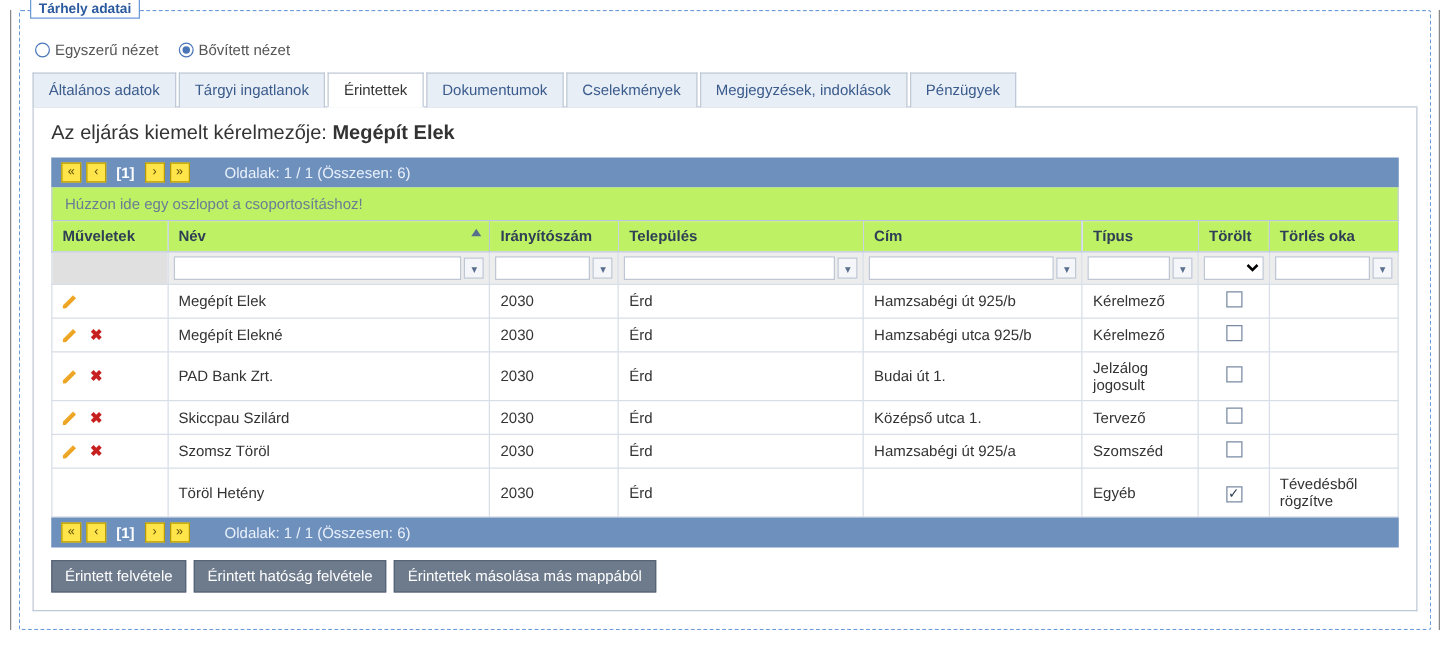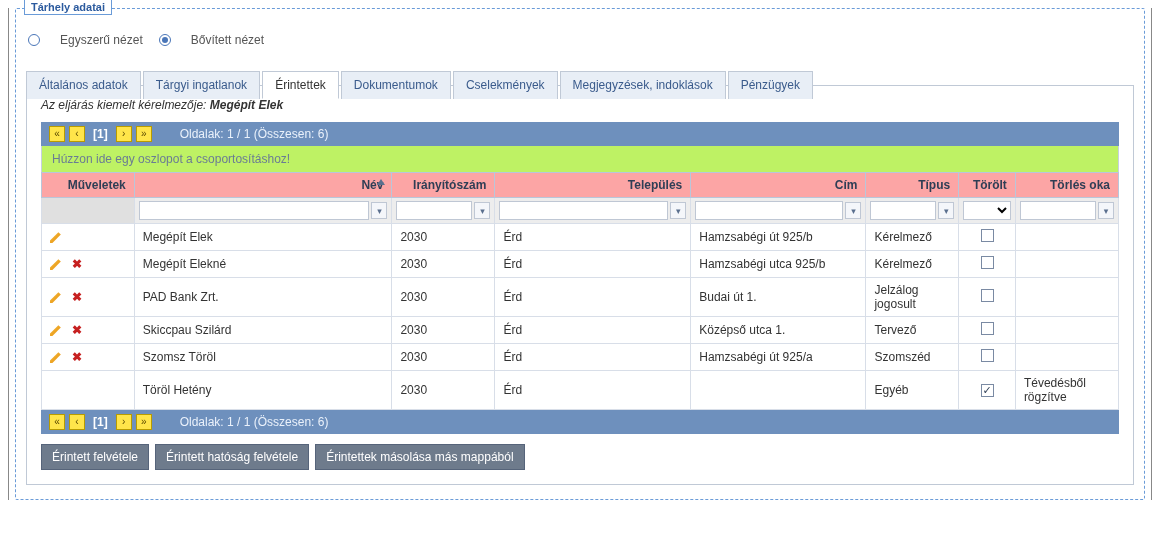--- a/index.html
+++ b/index.html
@@ -36,21 +36,21 @@
   .view-row {
     display: flex;
     align-items: center;
     gap: 16px;
     margin: 8px 0 10px 2px;
     color: #555;
   }
   .radio {
     display: inline-flex;
     align-items: center;
-    gap: 20px;
+    gap: 4px;
     cursor: pointer;
   }
   .radio-dot {
     width: 12px; height: 12px;
     border: 1px solid #4a76b8;
     border-radius: 50%;
     display: inline-flex;
     align-items: center; justify-content: center;
   }
   .radio-dot.checked::after {
@@ -66,37 +66,36 @@
   }
   .tab {
     padding: 6px 12px;
     border: 1px solid #c0c9d6;
     border-bottom: none;
     background: #e8eef6;
     color: #3a5b8c;
     font-size: 12px;
     cursor: pointer;
     position: relative;
-    top: 14px;
+    top: 1px;
   }
   .tab.active {
     background: #fff;
     border-bottom: 1px solid #fff;
     color: #333;
   }
   .content {
     border: 1px solid #c0c9d6;
     border-top: none;
     padding: 10px 14px 14px 14px;
   }
   .highlight-row {
     margin: 2px 0 10px 0;
-    font-size: 12px;
+    font-size: 16px;
     color: #333;
-    font-style: italic;
   }
   .highlight-row .bold { font-weight: bold; }
   .pager {
     background: #6e90bd;
     color: #fff;
     padding: 4px 8px;
     display: flex;
     align-items: center;
     gap: 4px;
     font-size: 12px;
@@ -127,24 +126,24 @@
     border-left: 1px solid #c6d0de;
     border-right: 1px solid #c6d0de;
     font-size: 12px;
   }
   table.grid {
     width: 100%;
     border-collapse: collapse;
     table-layout: fixed;
   }
   .grid th {
-    background: #fca5a5;
+    background: #bef264;
     color: #2f3e55;
     font-weight: bold;
-    text-align: right;
+    text-align: left;
     padding: 5px 8px;
     border: 1px solid #b9c6da;
     font-size: 12px;
     position: relative;
   }
   .grid td {
     border: 1px solid #d8dee8;
     padding: 5px 8px;
     font-size: 12px;
     color: #333;

